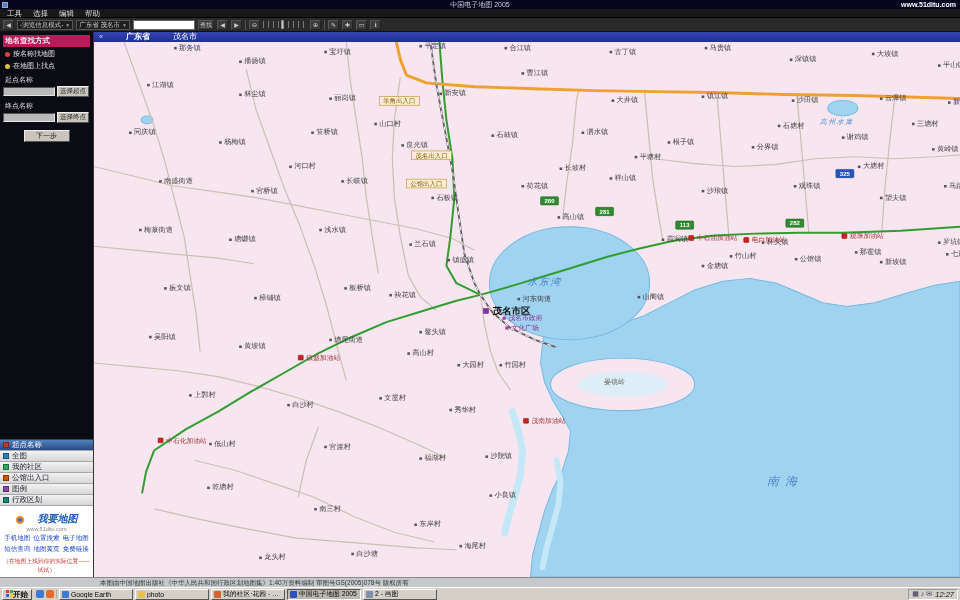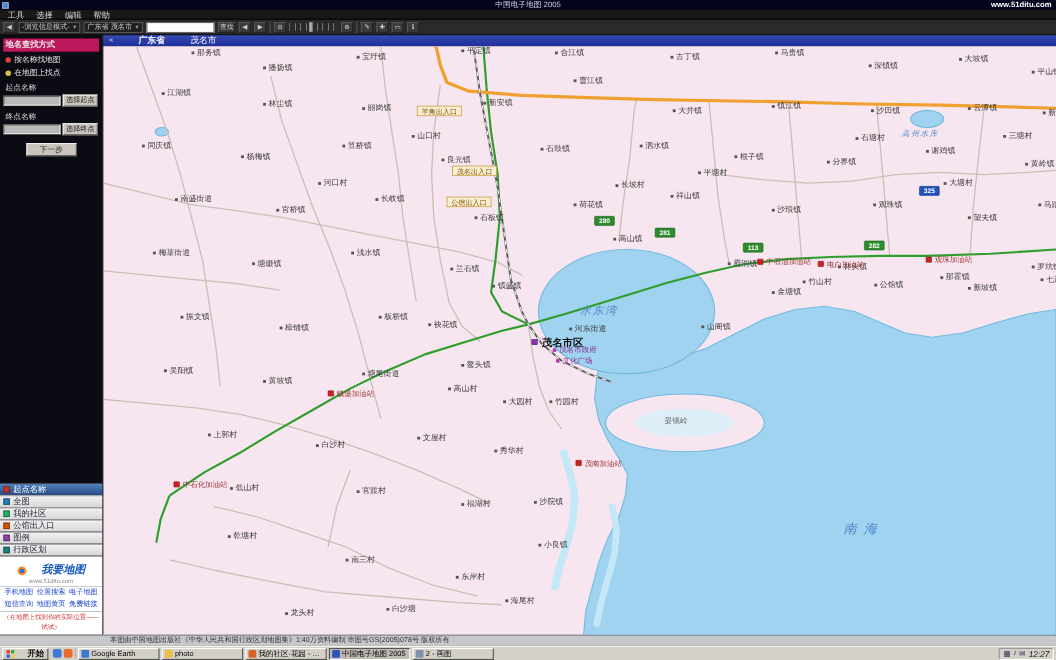--- a/index.html
+++ b/index.html
@@ -72,21 +72,21 @@
   #map-header .chev { color:#cdd6ff; font-size:7px; }
   #map-header .prov { font-weight:bold; }
   #map-canvas { flex:1 1 auto; background:#f7e6ef; position:relative; min-height:0; }
   #map-svg { width:100%; height:100%; display:block; }
 
   
   #statusbar { height:10px; background:#c6c8cc; font-size:6.5px; color:#333; line-height:10px;
                padding-left:100px; flex:0 0 auto; border-top:1px solid #888; white-space:nowrap; overflow:hidden; }
   #taskbar { height:13px; background:#d4d0c8; border-top:1px solid #fff; display:flex; align-items:center;
              gap:2px; padding:0 2px; flex:0 0 auto; }
-  .start { height:11px; display:flex; align-items:center; gap:12px; font-size:7.5px; font-weight:bold;
+  .start { height:11px; display:flex; align-items:flex-start; gap:0; font-size:7.5px; font-weight:bold;
            background:#d4d0c8; border:1px solid #fff; border-bottom-color:#555; border-right-color:#555; padding:0 3px; }
   .winflag { display:grid; grid-template-columns:3px 3px; grid-template-rows:3px 3px; gap:1px; }
   .winflag i { display:block; } .wf1{background:#e33;} .wf2{background:#3a3;} .wf3{background:#36c;} .wf4{background:#ec3;}
   .ql { display:flex; gap:2px; padding:0 2px; border-right:1px solid #aaa; }
   .ql-ic { width:8px; height:8px; border-radius:2px; display:inline-block; }
   .tasks { display:flex; gap:2px; flex:1 1 auto; overflow:hidden; }
   .task { height:11px; width:74px; display:flex; align-items:center; gap:2px; font-size:6.8px;
           background:#d4d0c8; border:1px solid #fff; border-bottom-color:#555; border-right-color:#555;
           padding:0 2px; overflow:hidden; white-space:nowrap; }
   .task.active { background:#bdb9b1; border:1px solid #555; border-bottom-color:#fff; border-right-color:#fff; }

